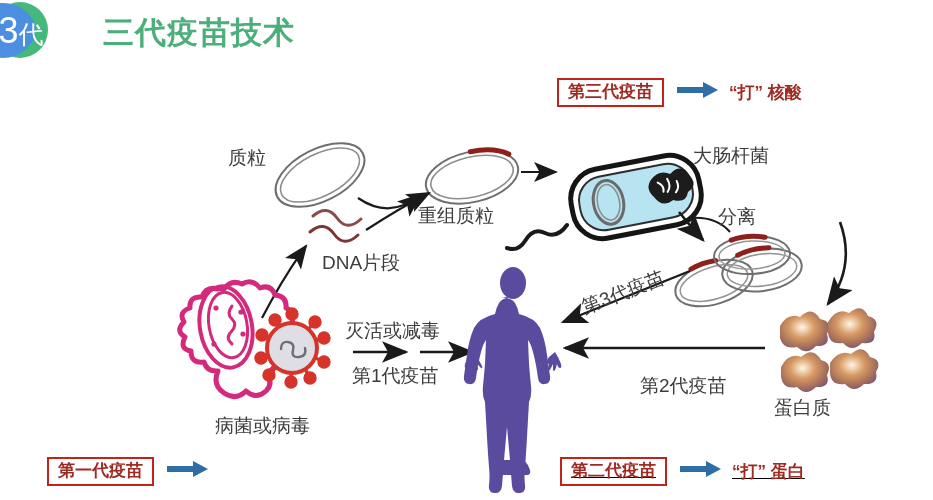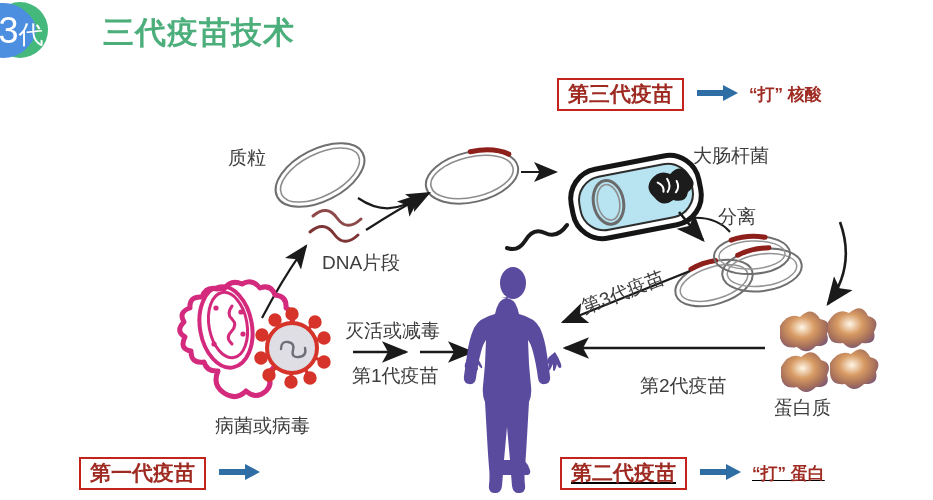--- a/index.html
+++ b/index.html
@@ -37,21 +37,21 @@
   #title{
     position:absolute;left:103px;top:12px;
     color:#4caf7b;font-size:31px;font-weight:bold;letter-spacing:1px;
     white-space:nowrap;
   }
 
   
   .callout{position:absolute;display:flex;align-items:center;white-space:nowrap;}
   .callout .boxed{
     border:2px solid #c4231c;color:#9e2a22;
-    font-size:21px;font-weight:bold;padding:3px 9px 4px 9px;line-height:1.05;
+    font-size:17px;font-weight:bold;padding:3px 9px 4px 9px;line-height:1.05;
     background:#ffffff;
   }
   .callout .arrow{
     display:inline-block;margin:0 10px 0 13px;
   }
   .callout .tgt{
     color:#9e2a22;font-size:17px;font-weight:bold;letter-spacing:0px;
   }
 
   
@@ -80,21 +80,21 @@
   <div class="callout" style="left:557px;top:78px;">
     <div class="boxed">第三代疫苗</div>
     <span class="arrow">
       <svg width="42" height="18" viewBox="0 0 42 18">
         <path d="M0 6 L26 6 L26 1 L41 9 L26 17 L26 12 L0 12 Z" fill="#2f6ea5"></path>
       </svg>
     </span>
     <div class="tgt">“打” 核酸</div>
   </div>
 
-  <div class="callout" style="left:47px;top:457px;margin-left:32px;">
+  <div class="callout" style="left:47px;top:457px;">
     <div class="boxed">第一代疫苗</div>
     <span class="arrow">
       <svg width="42" height="18" viewBox="0 0 42 18">
         <path d="M0 6 L26 6 L26 1 L41 9 L26 17 L26 12 L0 12 Z" fill="#2f6ea5"></path>
       </svg>
     </span>
   </div>
 
   <div class="callout" style="left:560px;top:457px;text-decoration:underline;">
     <div class="boxed">第二代疫苗</div>
@@ -245,20 +245,21 @@
       <path d="M524 460 q4 4 6 10 q1 4 -2 5 l-14 0 q-3 -1 -2 -5 q2 -6 5 -10 Z"></path>
     </g>
 
     <line x1="765" y1="348" x2="565" y2="348" stroke="#1a1a1a" stroke-width="2.4" marker-end="url(#ah)"></line>
 
     <line x1="690" y1="271" x2="563" y2="322" stroke="#1a1a1a" stroke-width="2.4" marker-end="url(#ah)"></line>
   </svg>
 
   <div class="lbl" style="left:228px;top:145px;">质粒</div>
   <div class="lbl" style="left:322px;top:250px;">DNA片段</div>
+  <div class="lbl" style="left:418px;top:203px;">重组质粒</div>
   <div class="lbl" style="left:693px;top:143px;">大肠杆菌</div>
   <div class="lbl" style="left:718px;top:204px;">分离</div>
   <div class="lbl" style="left:215px;top:413px;">病菌或病毒</div>
   <div class="lbl" style="left:345px;top:318px;">灭活或减毒</div>
   <div class="lbl" style="left:352px;top:363px;">第1代疫苗</div>
   <div class="lbl" style="left:640px;top:358px;margin-top:15px;">第2代疫苗</div>
   <div class="lbl rot" style="left:578px;top:296px;transform:rotate(-21deg);">第3代疫苗</div>
   <div class="lbl" style="left:774px;top:395px;">蛋白质</div>
 
 </div>

